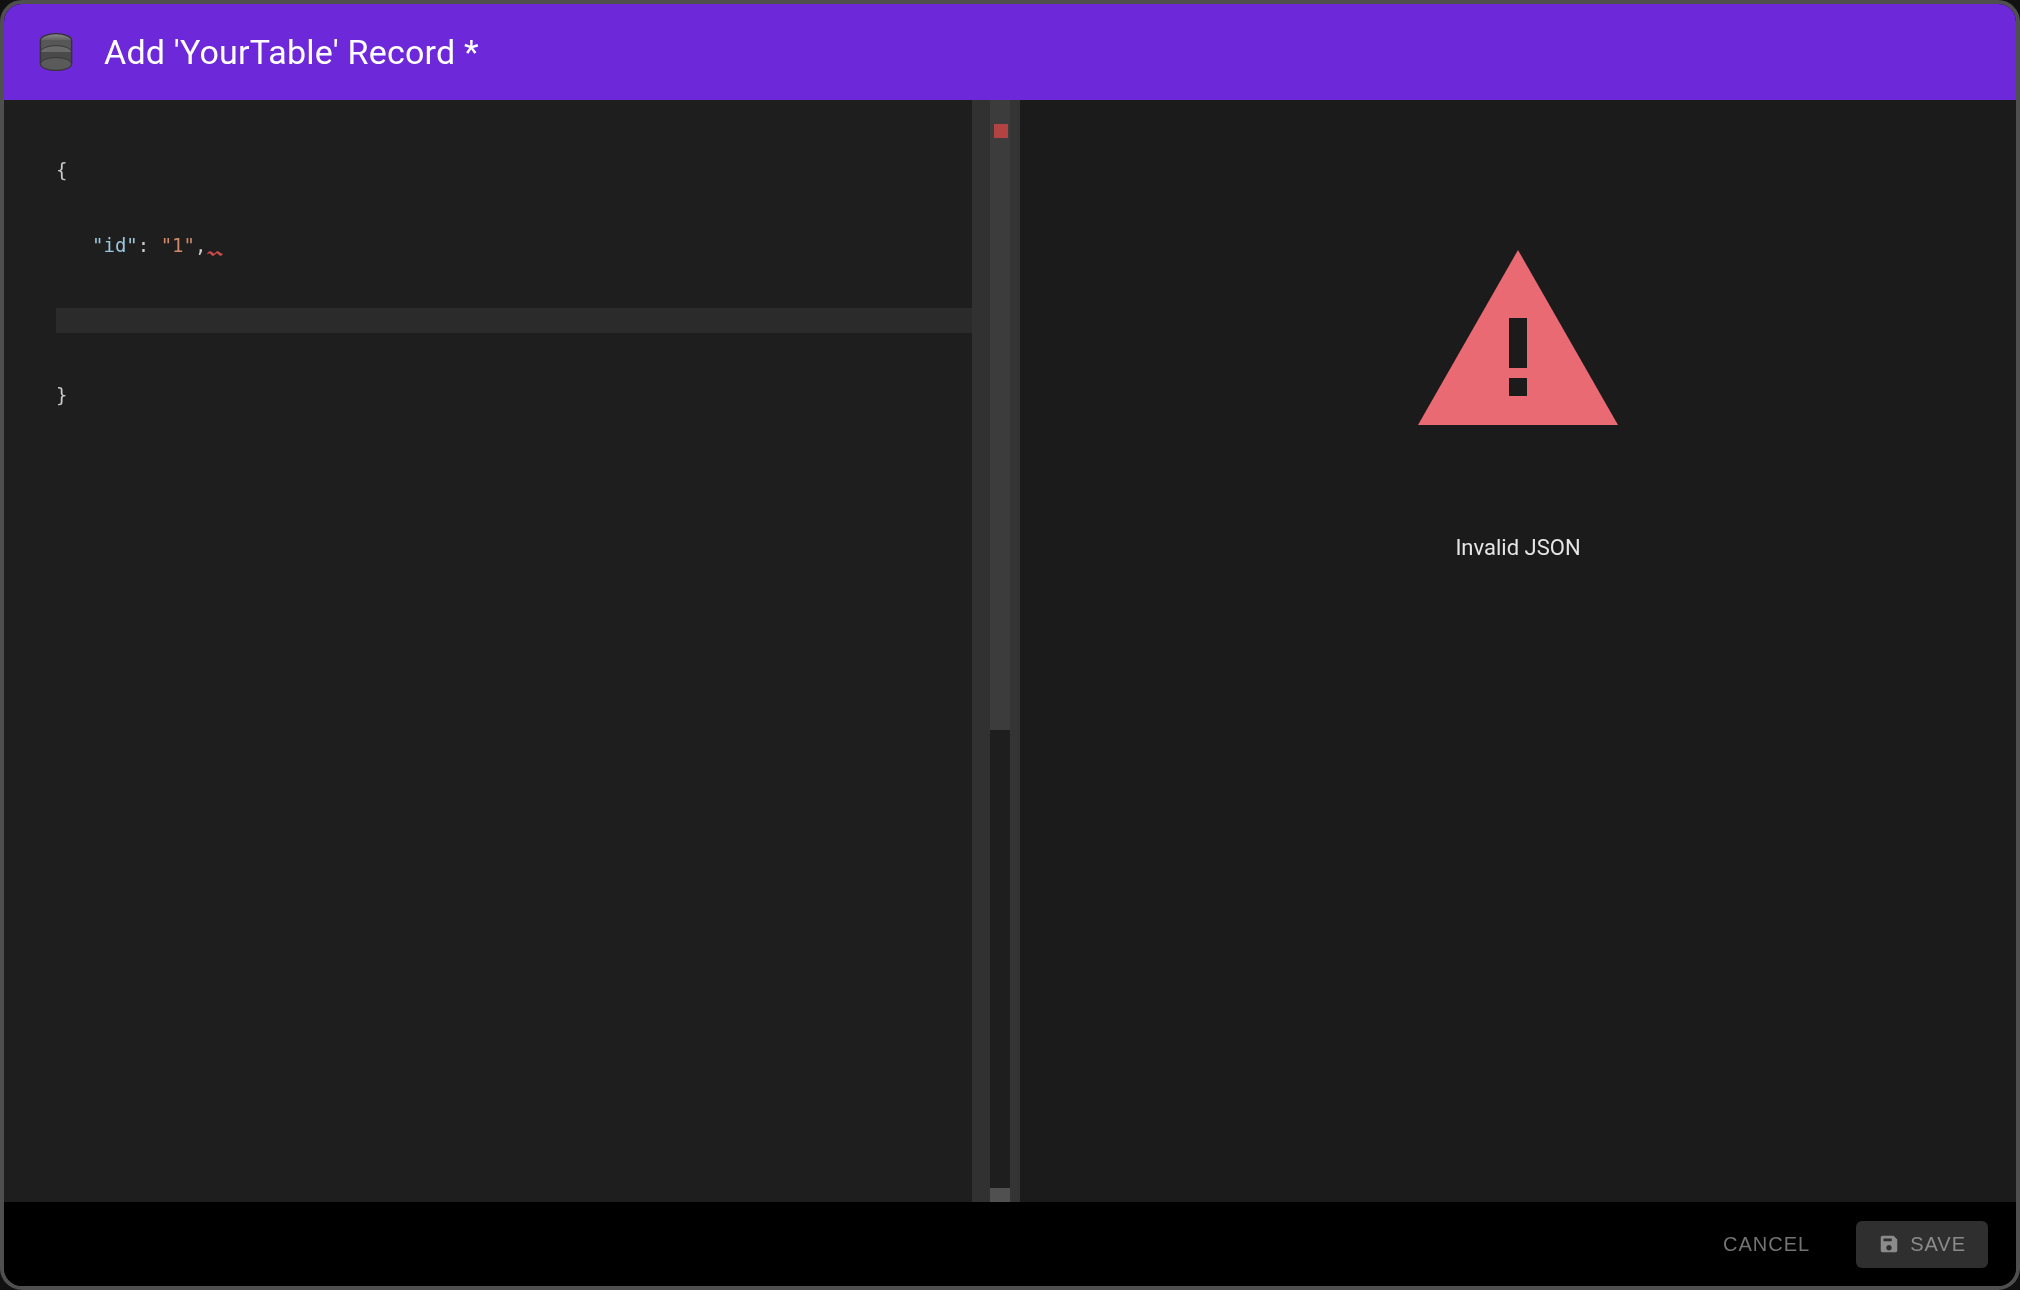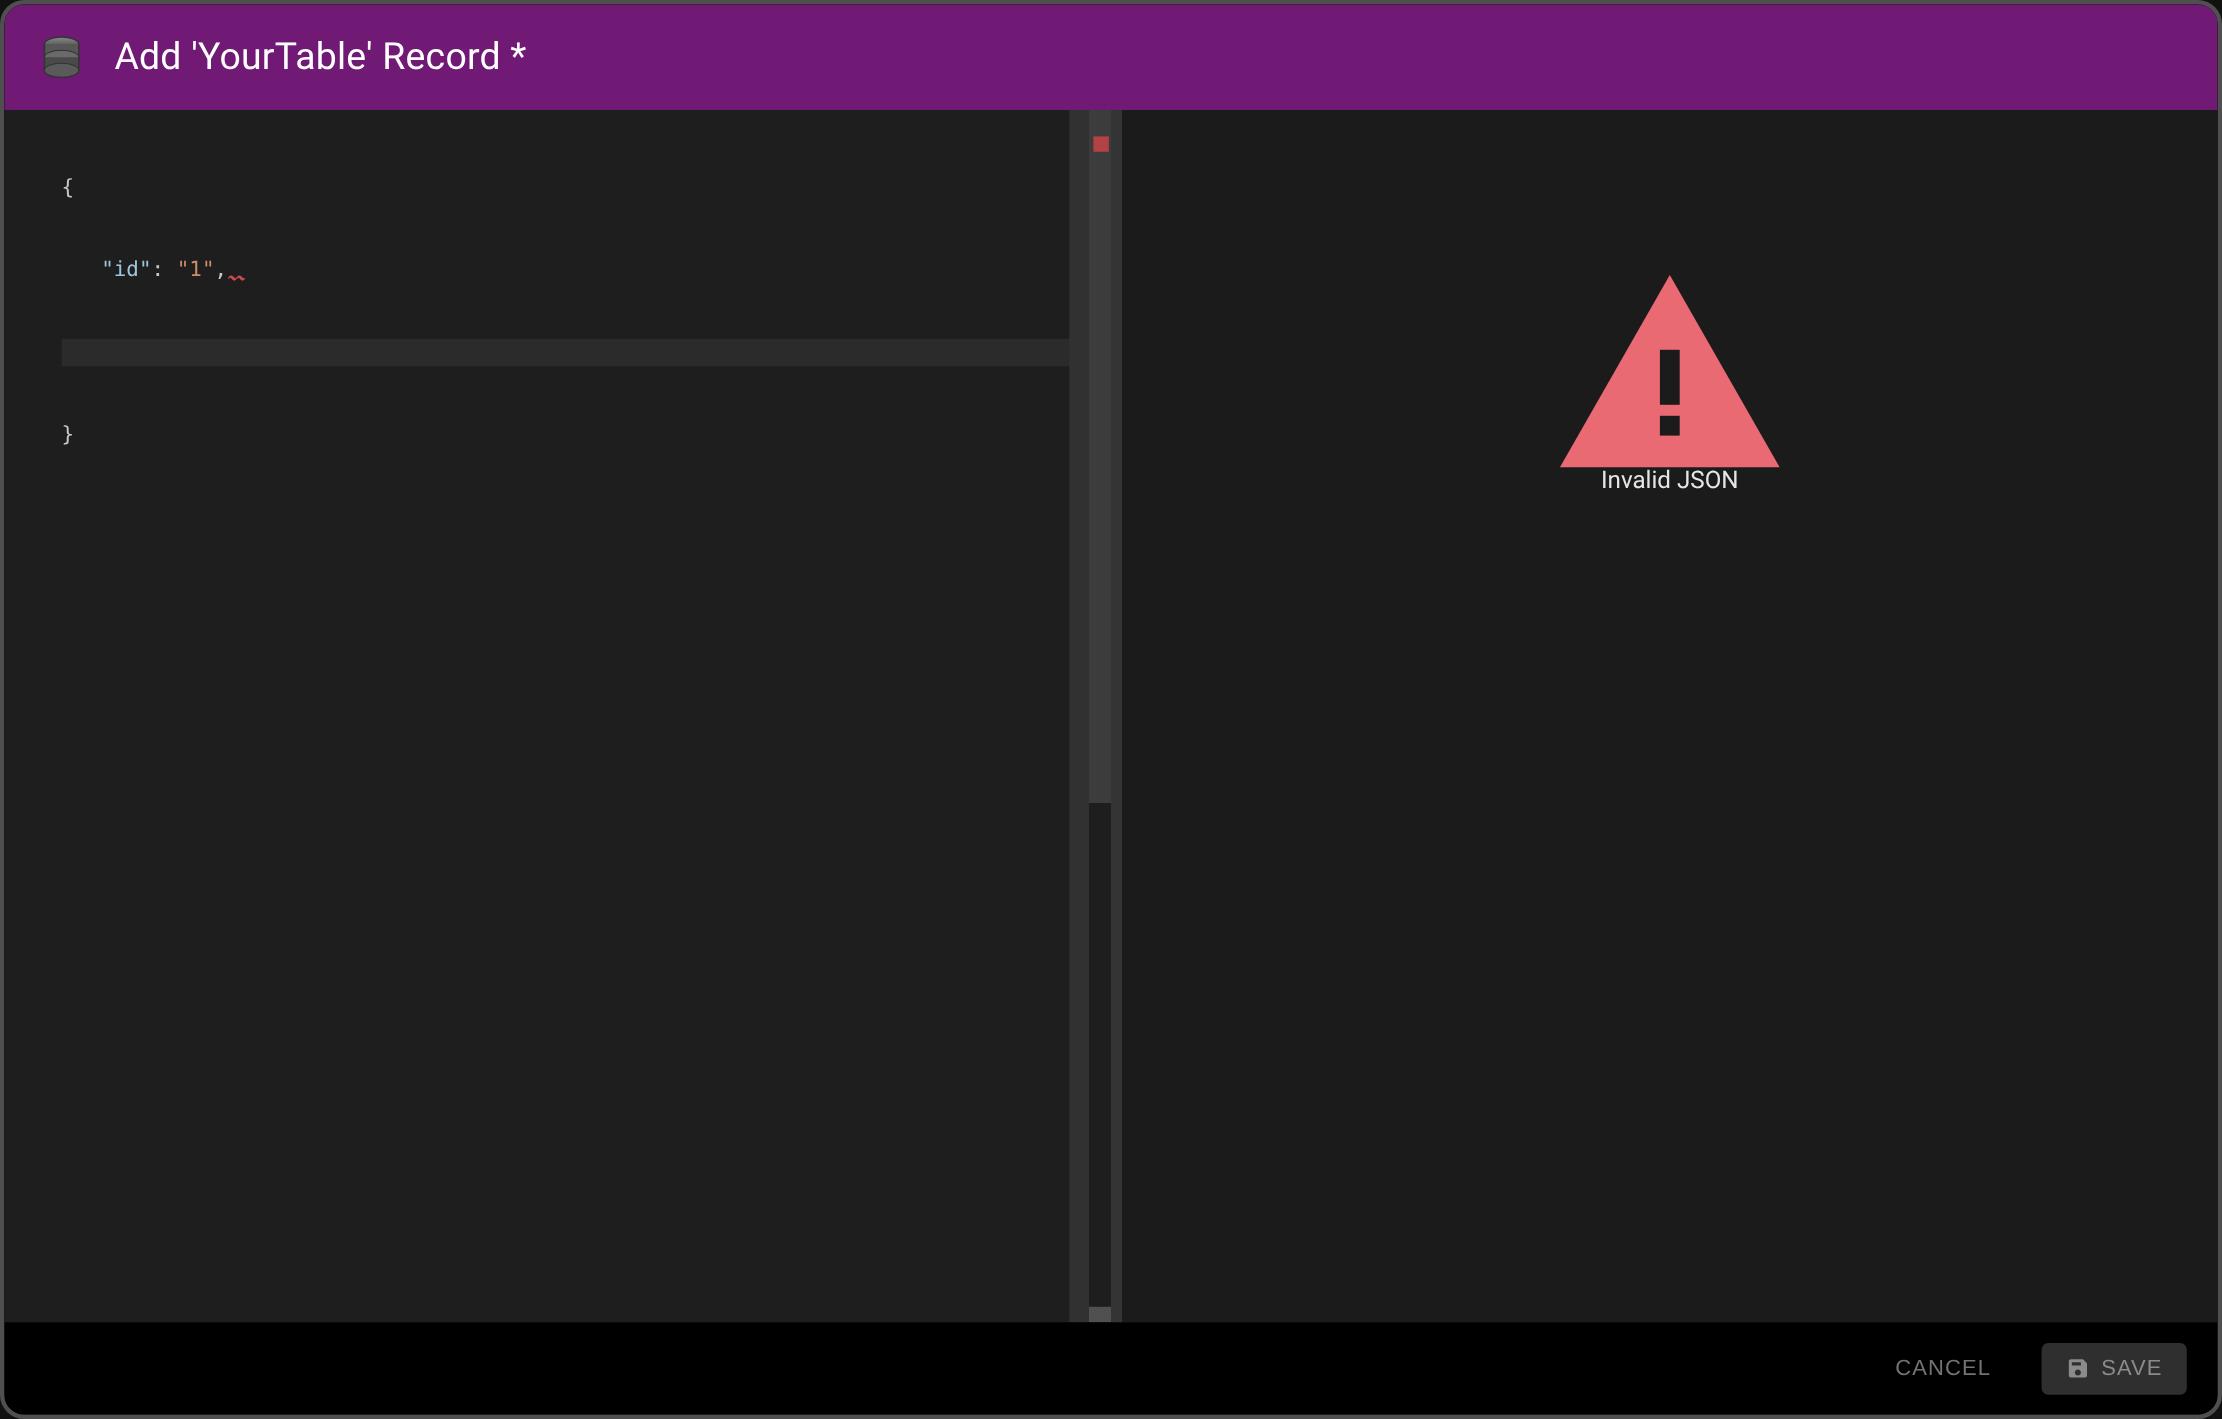--- a/index.html
+++ b/index.html
@@ -18,21 +18,21 @@
     height: 100%;
     background: #000;
     border: 4px solid #4f4f4f;
     border-radius: 22px;
     overflow: hidden;
     display: flex;
     flex-direction: column;
   }
   
   .header {
-    background: #701a75;
+    background: #6d28d9;
     height: 96px;
     display: flex;
     align-items: center;
     padding: 0 28px;
     gap: 24px;
     flex: 0 0 auto;
   }
   .db-icon {
     width: 48px;
     height: 48px;
@@ -152,20 +152,21 @@
     flex-direction: column;
     align-items: center;
     justify-content: flex-start;
     padding-top: 150px;
   }
   .warn-icon {
     width: 200px;
     height: 175px;
   }
   .preview-msg {
+    margin-top: 110px;
     color: #e6e6e6;
     font-size: 22px;
     font-weight: 400;
   }
 
   
   .footer {
     flex: 0 0 84px;
     background: #000;
     display: flex;

